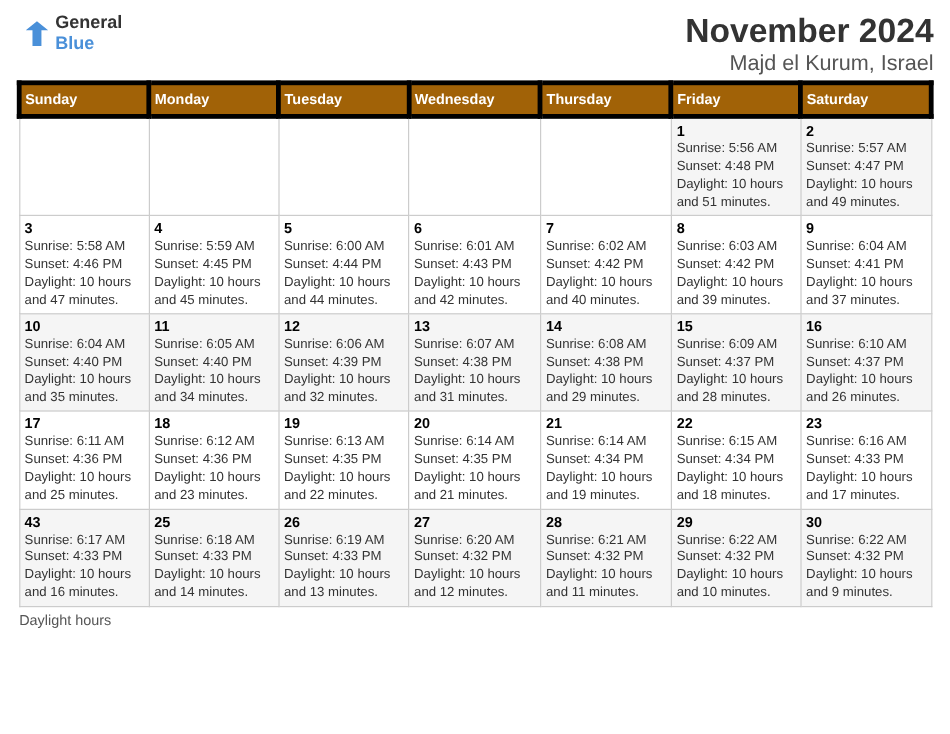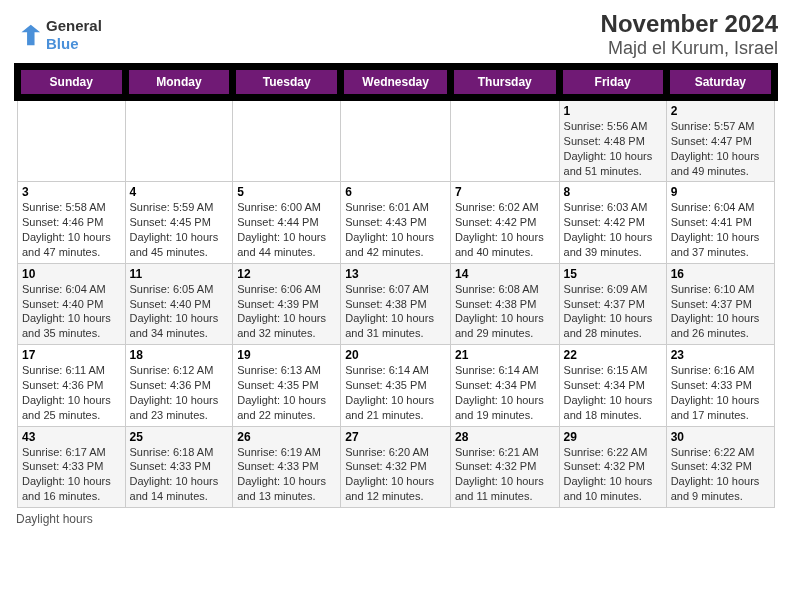--- a/index.html
+++ b/index.html
@@ -10,57 +10,57 @@
       height: 612px;
       overflow: hidden;
     }
     .container {
       width: 792px;
       padding: 10px 14px;
     }
     .header-row {
       display: flex;
       justify-content: space-between;
-      align-items: center;
+      align-items: flex-start;
       margin-bottom: 4px;
     }
     .logo {
       display: flex;
       align-items: center;
       gap: 4px;
     }
     .logo-icon {
       width: 28px;
       height: 28px;
     }
     .title-block {
       text-align: right;
     }
     .month-title {
-      font-size: 24px;
+      font-size: 28px;
       font-weight: bold;
       color: #333;
     }
     .location {
       font-size: 18px;
       color: #555;
     }
     .calendar {
       width: 100%;
       border-collapse: collapse;
       font-size: 10.5px;
     }
     .calendar thead th {
-      background: #701a75;
+      background: #a16207;
       color: #fff;
-      text-align: center;
+      text-align: left;
       padding: 5px 3px;
       font-size: 12px;
       font-weight: bold;
-      border: 7px solid #000000;
+      border: 4px solid #000000;
     }
     .calendar tbody td {
       vertical-align: top;
       border: 1px solid #ccc;
       padding: 3px 4px;
       width: 113px;
       min-height: 72px;
       background: #fff;
     }
     .calendar tbody tr:nth-child(odd) td {

